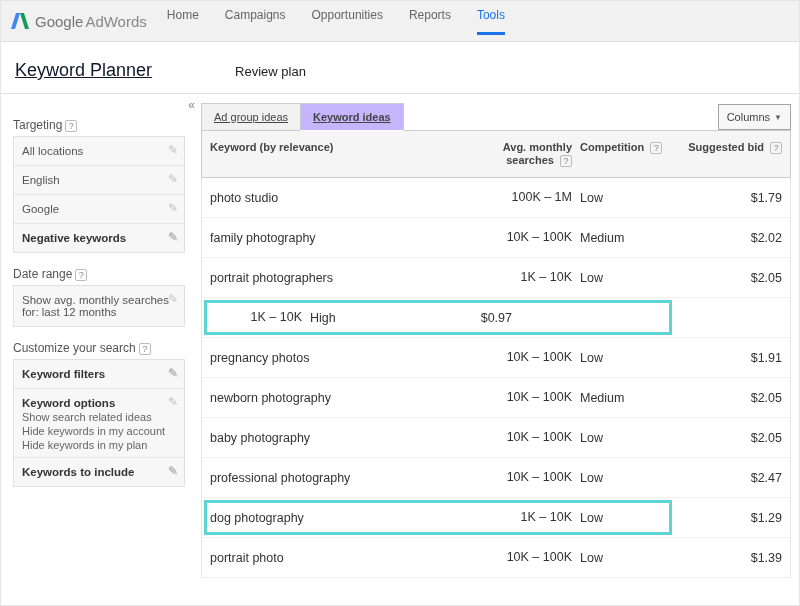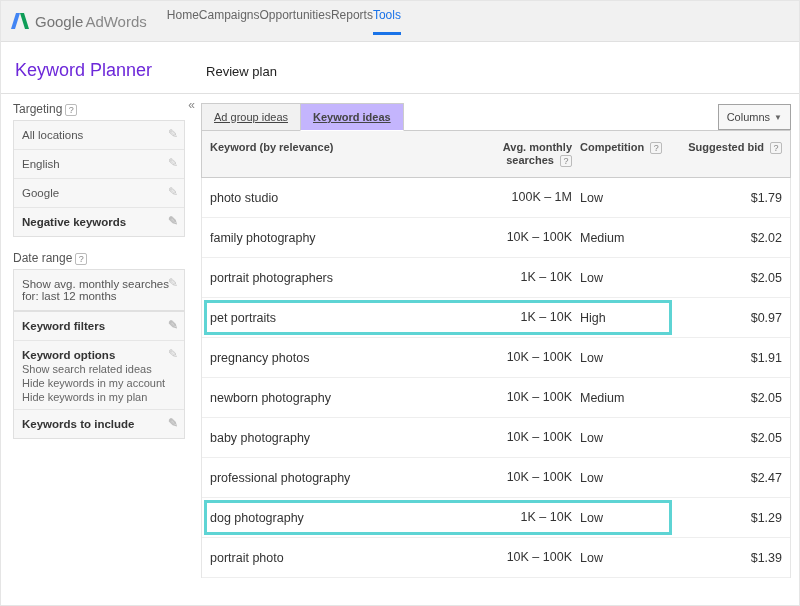--- a/index.html
+++ b/index.html
@@ -2,36 +2,36 @@
 <html><head>
 <meta charset="utf-8">
 <style>
   * { box-sizing: border-box; margin:0; padding:0; font-family: Arial, Helvetica, sans-serif; }
   body { width:800px; height:606px; background:#fff; color:#333; font-size:12px; border:1px solid #e5e5e5;}
   .topbar { background:#f1f1f1; height:41px; display:flex; align-items:center; padding:0 10px; border-bottom:1px solid #e0e0e0;}
   .logo { display:flex; align-items:center; font-size:15px; color:#757575; margin-right:20px;}
   .logo svg { margin-right:6px;}
   .logo .g { font-weight:400;}
   .logo .aw { font-weight:400; color:#888; margin-left:2px;}
-  .nav { display:flex; }
+  .nav { display:flex; gap:26px; }
   .nav a { color:#666; font-size:12px; text-decoration:none; padding-bottom:12px; position:relative; cursor:pointer;}
   .nav a.active { color:#1a73e8; }
   .nav a.active::after{ content:""; position:absolute; left:0; right:0; bottom:-1px; height:3px; background:#1a73e8;}
   
   .subhead { display:flex; align-items:flex-end; padding:16px 0 0 14px; border-bottom:1px solid #e0e0e0; height:52px;}
-  .page-title { font-size:18px; color:#6d28d9; font-weight:400; margin-right:54px; padding-bottom:12px;}
+  .page-title { font-size:18px; color:#0f172a; font-weight:400; margin-right:83px; padding-bottom:12px;text-decoration:underline;}
   .tabs { display:flex; gap:28px; }
   .tabs a { color:#222; font-size:13px; text-decoration:none; padding-bottom:14px; position:relative; cursor:pointer;}
   .tabs a.active{ color:#1a73e8;}
   .tabs a.active::after{content:""; position:absolute; left:0; right:0; bottom:-1px; height:3px; background:#1a73e8;}
   
   .content { display:flex; }
   .sidebar { width:192px; padding:8px 8px 8px 12px; position:relative;}
   .collapse { position:absolute; right:-2px; top:4px; font-size:12px; color:#888; cursor:pointer;}
-  .section-label { font-size:12px; color:#555; margin:0 0 4px;}
+  .section-label { font-size:12px; color:#555; margin:16px 0 4px;}
   .help{ display:inline-block; width:12px;height:12px;border:1px solid #bbb; color:#888; font-size:9px; line-height:11px; text-align:center; border-radius:2px; margin-left:3px;}
   .panel-list { border:1px solid #e0e0e0;}
   .panel-item{ padding:8px 8px; border-bottom:1px solid #e6e6e6; background:#f7f7f7; color:#555; position:relative; font-size:11.5px;}
   .panel-item:last-child{border-bottom:none;}
   .panel-item.bold{ font-weight:bold; color:#333;}
   .pencil{ position:absolute; right:6px; top:6px; color:#bfbfbf; font-size:12px;}
   .panel-box{ border:1px solid #e0e0e0; background:#f7f7f7; padding:8px; color:#555; font-size:11.5px; position:relative;}
   .sub-line{ color:#666; font-size:11px; margin-top:2px;}
   
   .main { flex:1; padding:8px 8px 0 8px; overflow:hidden;}
@@ -99,20 +99,23 @@
       </div>
 
     <div class="section-label" style="margin-top:14px">
       <span>Date range</span><span class="help">?</span>
     </div>
     <div class="panel-box">
       <span>Show avg. monthly searches for: last 12 months</span>
       <span class="pencil">✎</span>
     </div>
 
+    <div class="section-label" style="margin-top:14px">
+      <span>Customize your search</span><span class="help">?</span>
+    </div>
     <div class="panel-list">
       <div class="panel-item bold">
         <span>Keyword filters</span>
         <span class="pencil">✎</span>
       </div>
       <div class="panel-item" style="padding-bottom:6px;">
         <div class="bold" style="font-weight:bold;color:#333">Keyword options</div>
         <span class="pencil">✎</span>
         <div id="opt-lines">
             <div class="sub-line">Show search related ideas</div>
@@ -155,21 +158,20 @@
           <div class="col-comp">Medium</div>
           <div class="col-bid">$2.02</div>
         </div>
         <div class="row">
           <div class="col-kw">portrait photographers</div>
           <div class="col-search">1K – 10K</div>
           <div class="col-comp">Low</div>
           <div class="col-bid">$2.05</div>
         </div>
         <div class="row">
-          <div class="col-kw">pet portraits</div>
           <div class="col-search">1K – 10K</div>
           <div class="col-comp">High</div>
           <div class="col-bid">$0.97</div>
           <div class="hl" style="inset: 2px 118px 2px 2px;"></div>
         </div>
         <div class="row">
           <div class="col-kw">pregnancy photos</div>
           <div class="col-search">10K – 100K</div>
           <div class="col-comp">Low</div>
           <div class="col-bid">$1.91</div>

